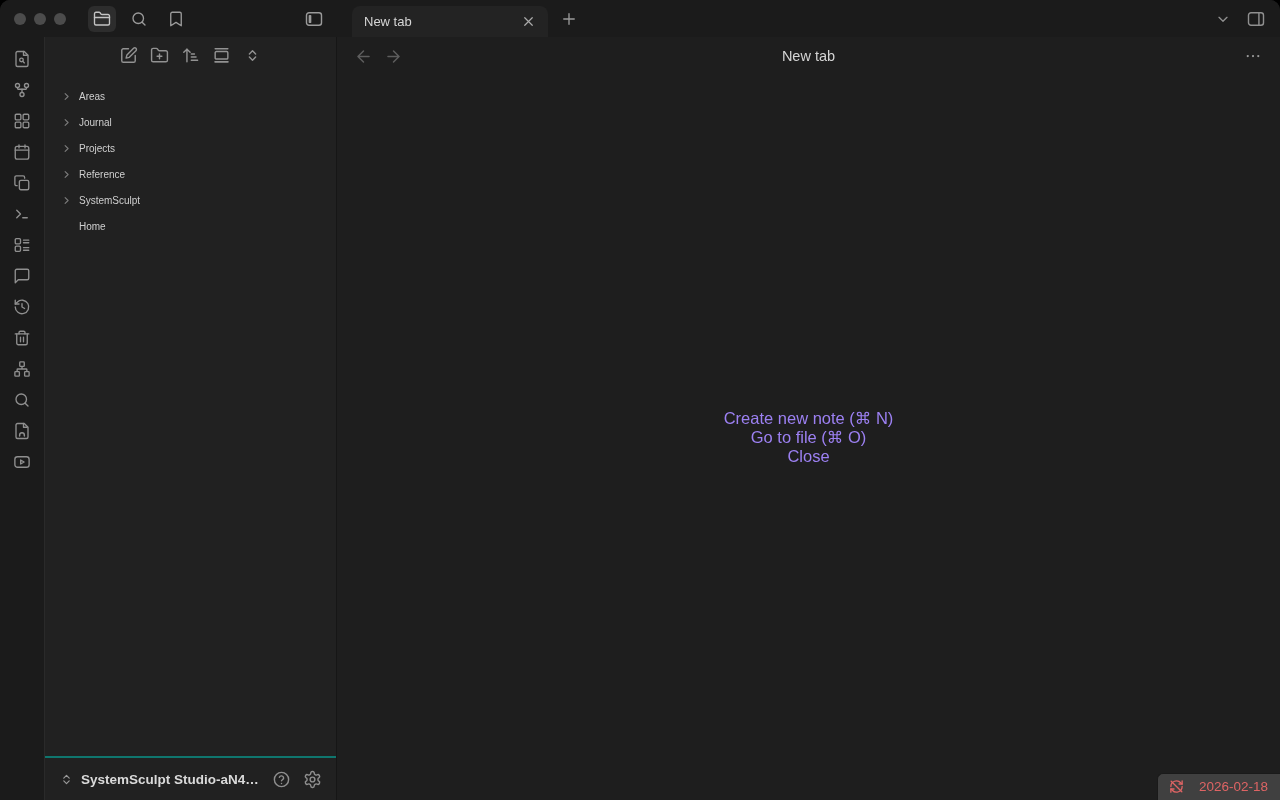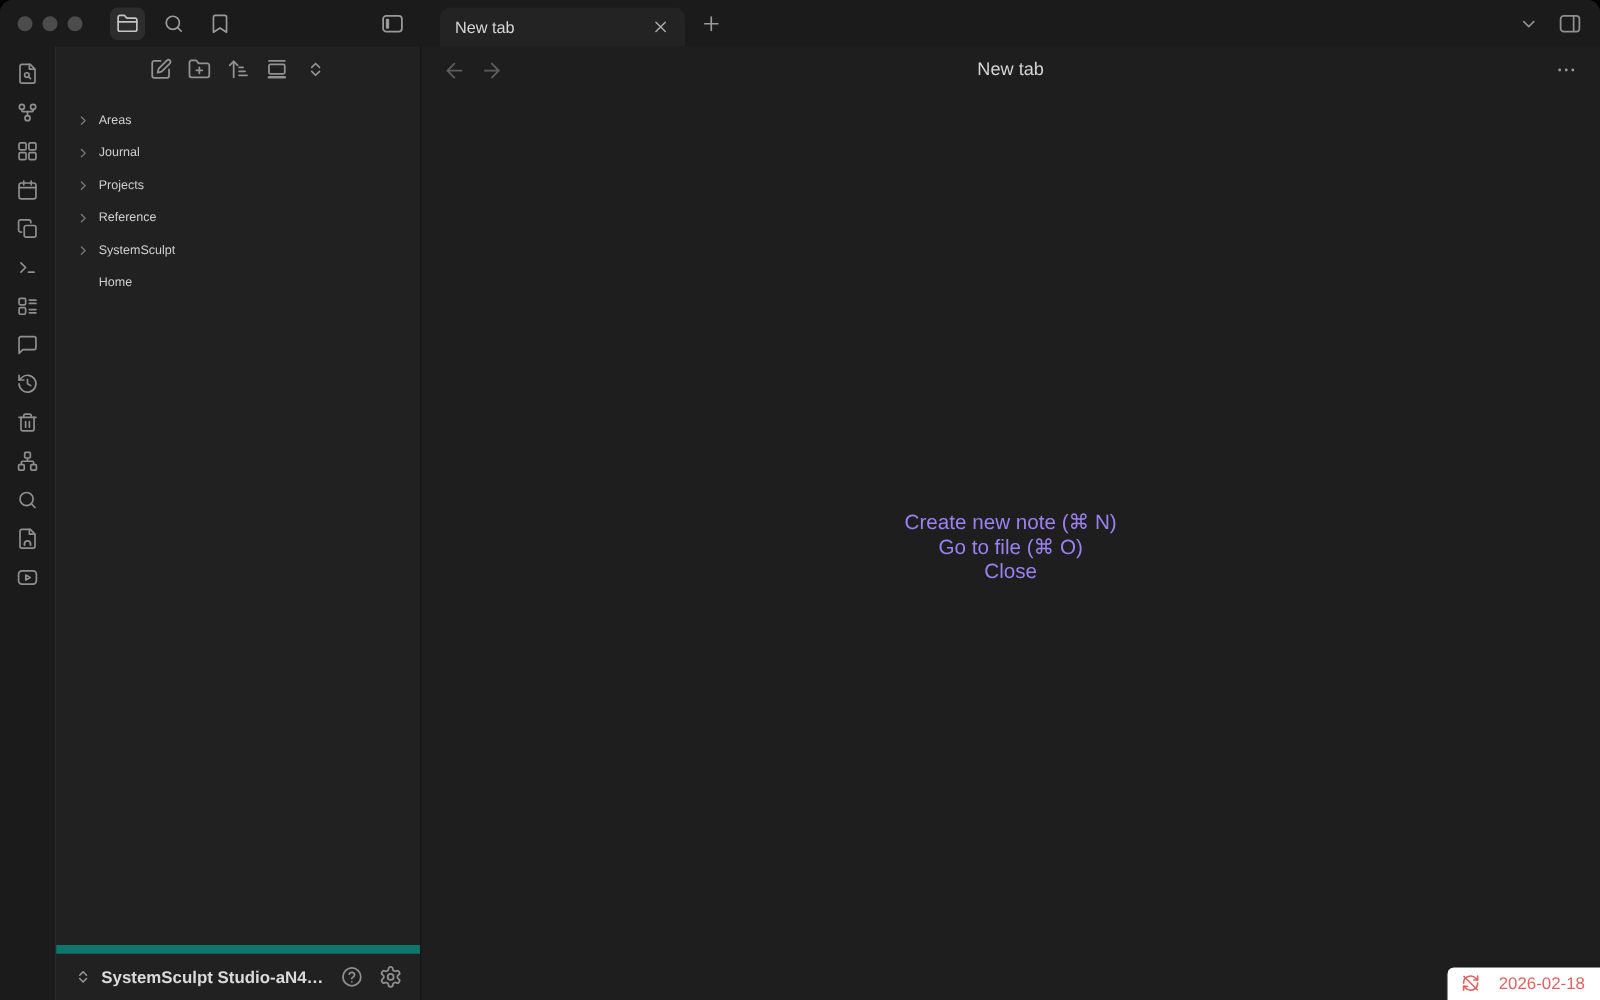--- a/index.html
+++ b/index.html
@@ -34,21 +34,21 @@
   .nav-header { height:36px; flex:0 0 36px; display:flex; align-items:center;
     justify-content:center; gap:12px; }
   .nav-header .btn { width:19px; height:19px; color:#929292; }
 
   .tree { flex:1; padding-top:10px; overflow:hidden; }
   .tree-item { height:26px; display:flex; align-items:center; padding-left:16px;
     color:#cfcfcf; font-size:10px; cursor:pointer; }
   .tree-chevron { width:18px; flex:0 0 18px; color:#7b7b7b; display:flex; align-items:center; }
   .tree-chevron.hidden svg { visibility:hidden; }
 
-  .vault-row { height:44px; flex:0 0 44px; border-top:7px solid #0f766e;
+  .vault-row { height:44px; flex:0 0 44px; border-top:2px solid #0f766e;
     display:flex; align-items:center; padding:0 14px 0 15px; gap:8px; }
   .vault-switch { color:#9a9a9a; cursor:pointer; }
   .vault-name { flex:1; color:#dadada; font-size:13.5px; font-weight:700;
     white-space:nowrap; overflow:hidden; cursor:pointer; }
   .vault-actions { display:flex; gap:12px; align-items:center; }
   .vault-actions .btn { width:19px; height:19px; color:#8f8f8f; }
 
   
   .right { flex:1; display:flex; flex-direction:column; position:relative; min-width:0; }
   .tabbar { height:37px; flex:0 0 37px; background:#1b1b1b; display:flex;
@@ -68,21 +68,21 @@
     position:relative; }
   .nav-arrows { position:absolute; left:16px; display:flex; gap:10px; }
   .nav-arrows .btn { width:20px; height:20px; color:#5d5d5d; }
   .view-title { margin:0 auto; font-size:14.5px; color:#d4d4d4; }
   .more-btn { position:absolute; right:16px; width:22px; height:22px; color:#9a9a9a; }
 
   .empty-state { flex:1; display:flex; flex-direction:column; align-items:center;
     justify-content:center; }
   .empty-link { color:#9c80f2; font-size:16.5px; text-decoration:none; cursor:pointer; }
 
-  .status-item { position:absolute; right:0; bottom:0; background:#ffffff;
+  .status-item { position:absolute; right:0; bottom:0; background:#404040;
     border-radius:6px 0 0 0; border-top:1px solid #1a1a1a; border-left:1px solid #1a1a1a;
     display:flex; align-items:center; gap:15px; padding:5px 12px 6px 11px;
     color:#de6464; cursor:pointer; }
   .status-date { font-size:13.5px; }
 </style>
 </head>
 <body>
 
 <div class="app">
 

